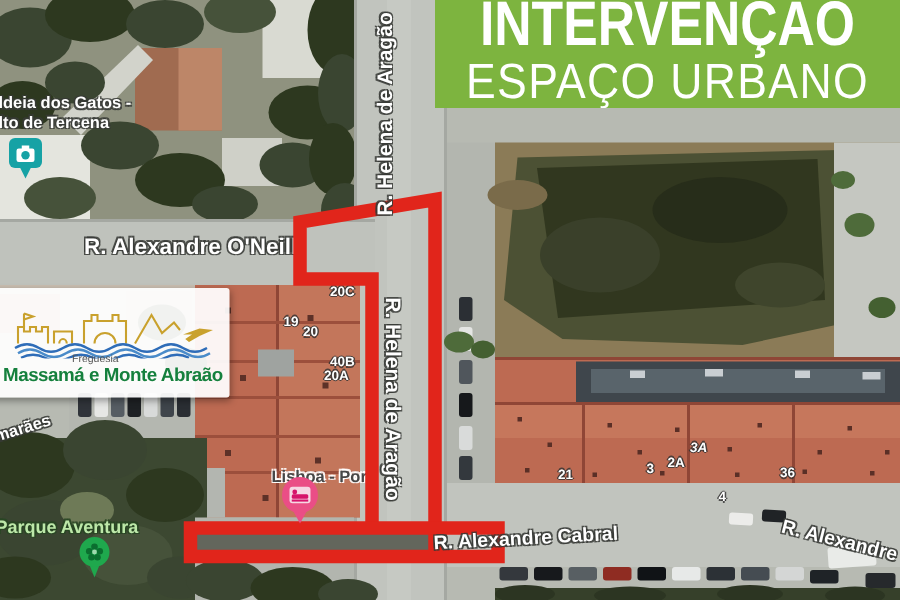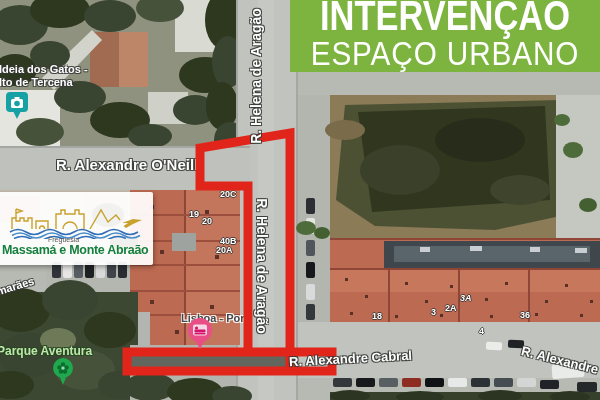--- a/index.html
+++ b/index.html
@@ -244,21 +244,21 @@
   <div id="lbl-oneill" class="street">R. Alexandre O'Neill</div>
   <div id="lisboa-clip" class="abs">
     <span id="lbl-lisboa">Lisboa - Portugal</span>
   </div>
   <div id="numbers-layer" class="abs" style="left:0;top:0;width:528px;height:400px">
       <span class="hnum" style="left: 220px; top: 189px;">20C</span>
       <span class="hnum" style="left: 189px; top: 209px;">19</span>
       <span class="hnum" style="left: 202px; top: 216px; text-align: center;">20</span>
       <span class="hnum" style="left: 220px; top: 236px;">40B</span>
       <span class="hnum" style="left: 216px; top: 245px;">20A</span>
-      <span class="hnum" style="left: 372px; top: 311px;">18</span>
+      <span class="hnum" style="left: 372px; top: 311px;">21</span>
       <span class="hnum" style="left: 431px; top: 307px;">3</span>
       <span class="hnum" style="left: 445px; top: 303px;">2A</span>
       <span class="hnum" style="left: 460px; top: 293px; font-style: italic;">3A</span>
       <span class="hnum" style="left: 479px; top: 326px;">4</span>
       <span class="hnum" style="left: 520px; top: 310px;">36</span>
       <span class="hnum" style="left: 585px; top: 292px; padding-left: 24px;">5A</span>
     </div>
 
   <svg class="abs" width="600" height="400" viewBox="0 0 600 400" style="left:0;top:0">
     <path class="red-stroke" d="M248,356 L248,186 L200,186 L200,148 L290,133 L290,371"></path>

